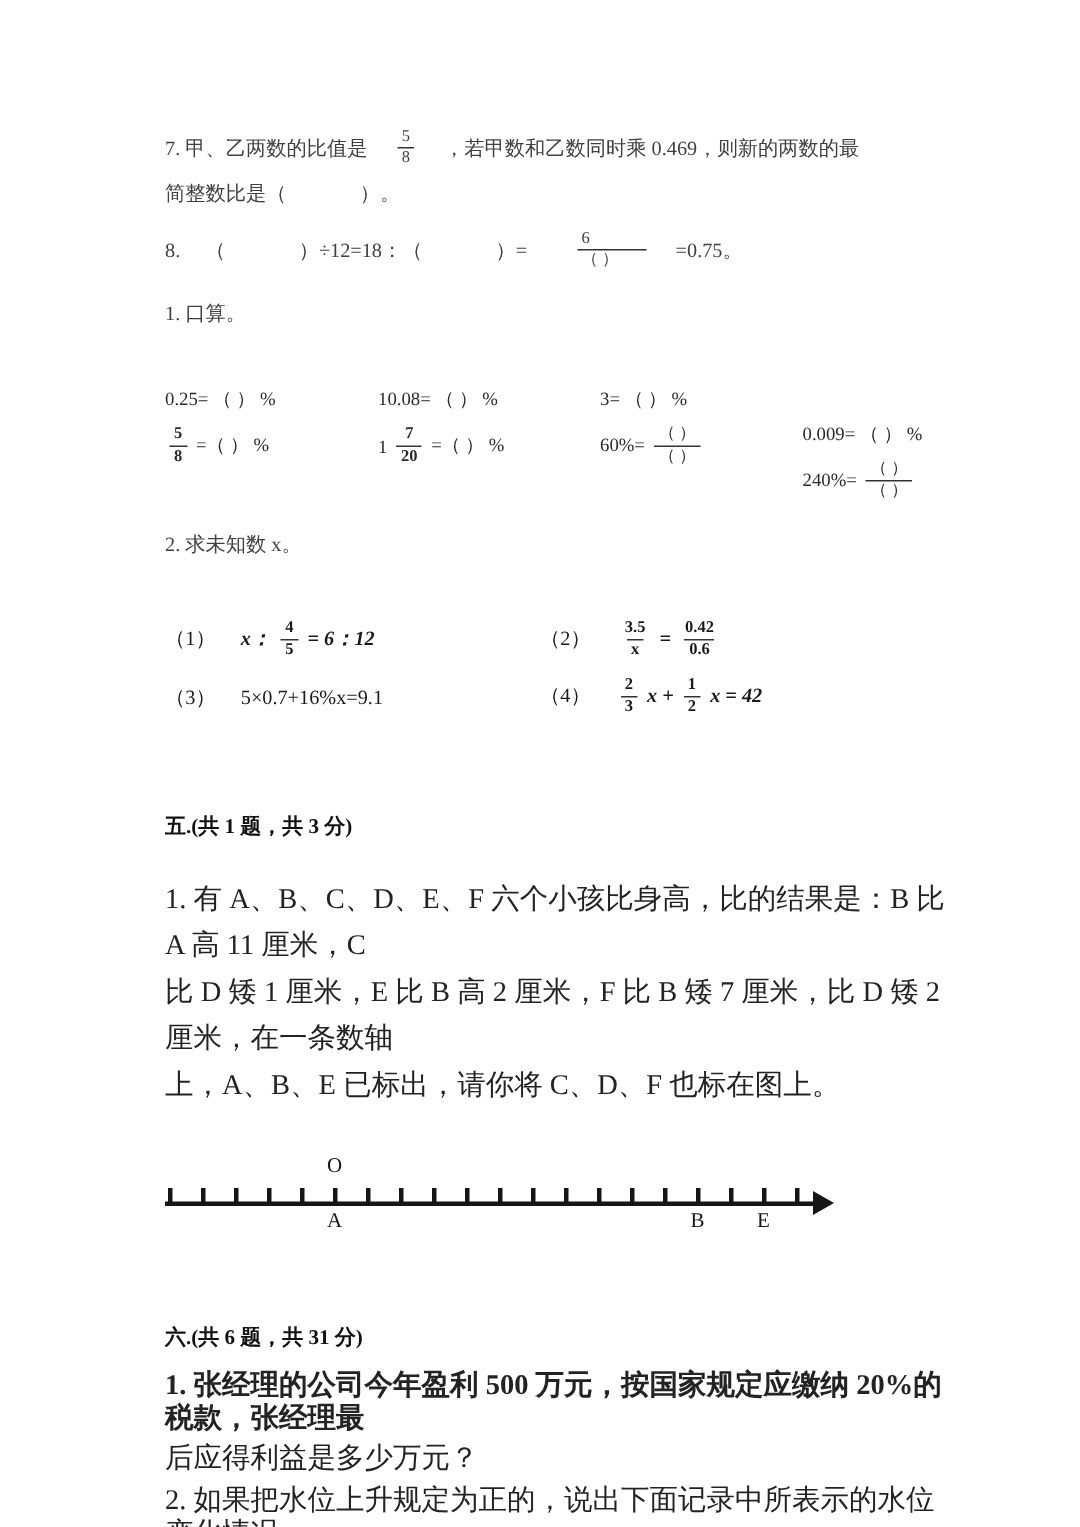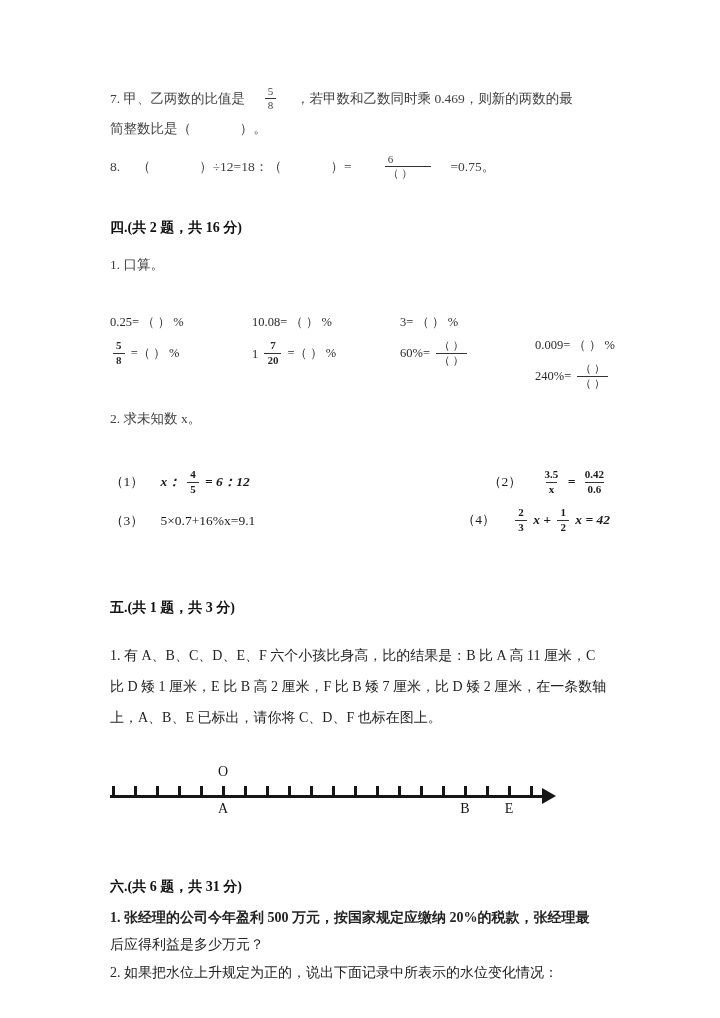--- a/index.html
+++ b/index.html
@@ -31,21 +31,21 @@
   }
 
   
   .qline {
     font-size: 13.5px;
     line-height: 30px;
     color: #404040;
     white-space: nowrap;
   }
   .qpara {
-    font-size: 14px;
+    font-size: 19px;
     line-height: 31px;
     color: #232323;
   }
   .section-head {
     font-size: 14px;
     font-weight: bold;
     color: #111;
     line-height: 20px;
   }
   .blank {
@@ -111,21 +111,20 @@
 
   .eqgrid {
     margin-top: 30px;
     width: 500px;
   }
   .eqrow {
     display: flex;
     align-items: center;
     height: 38px;
     font-size: 13.5px;
-    justify-content: space-between;
   }
   .eqcell { flex: 0 0 auto; white-space: nowrap; }
   .eqcell.left { width: 250px; }
   .eqmath {
     font-family: "Liberation Serif", serif;
     font-weight: bold;
     font-style: italic;
   }
 
   .sec5-head { margin-top: 58px; }
@@ -215,21 +214,20 @@
       <span class="sp"></span>
       <span class="sp"></span>
       <span class="frac wide">
         <span class="num">6</span>
         <span class="den">（    ）</span>
       </span>
       <span class="sp"></span>
       <span>=0.75。</span>
     </div>
 
-    <div class="section-head sec4-head">四.(共 2 题，共 16 分)</div>
 
     <div class="qline q-kousuan">
       <span>1.</span>
       <span>口算。</span>
     </div>
 
     <div class="konvert">
 
       <div class="konvert-row">
         <span class="kcell c1">

